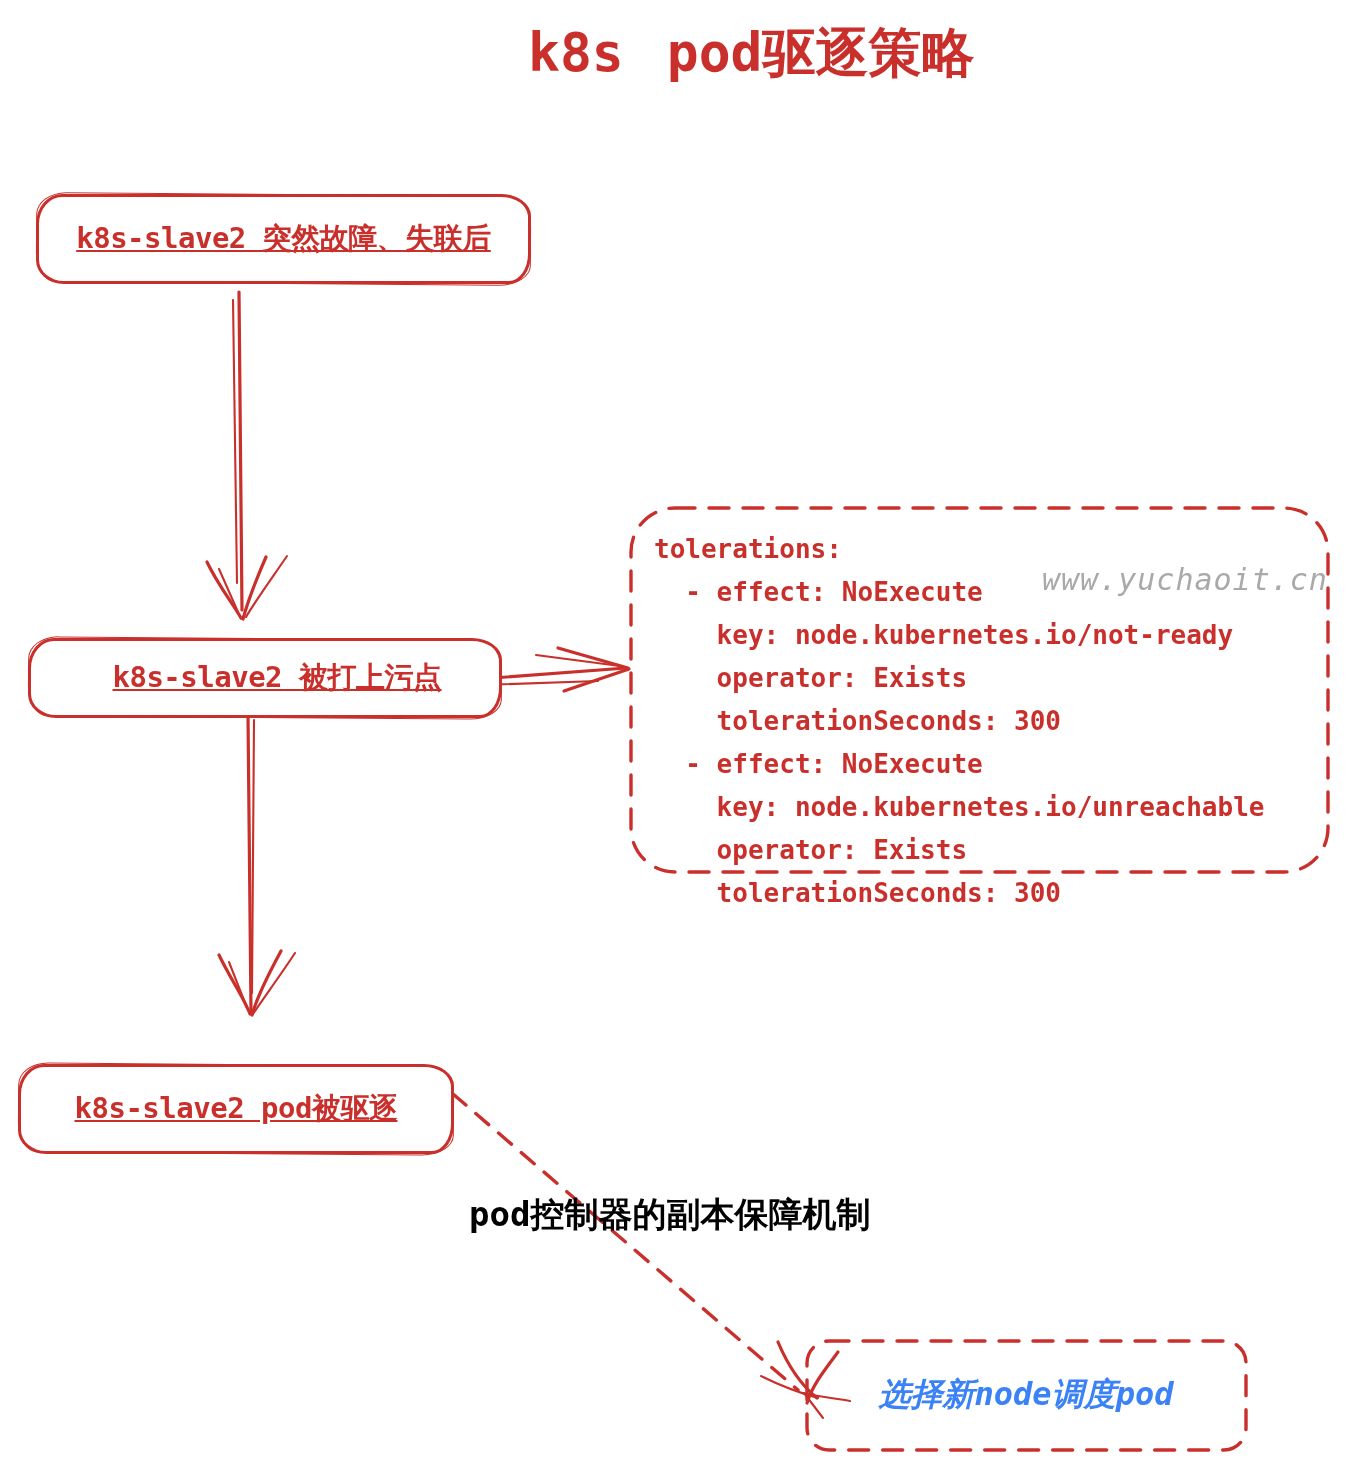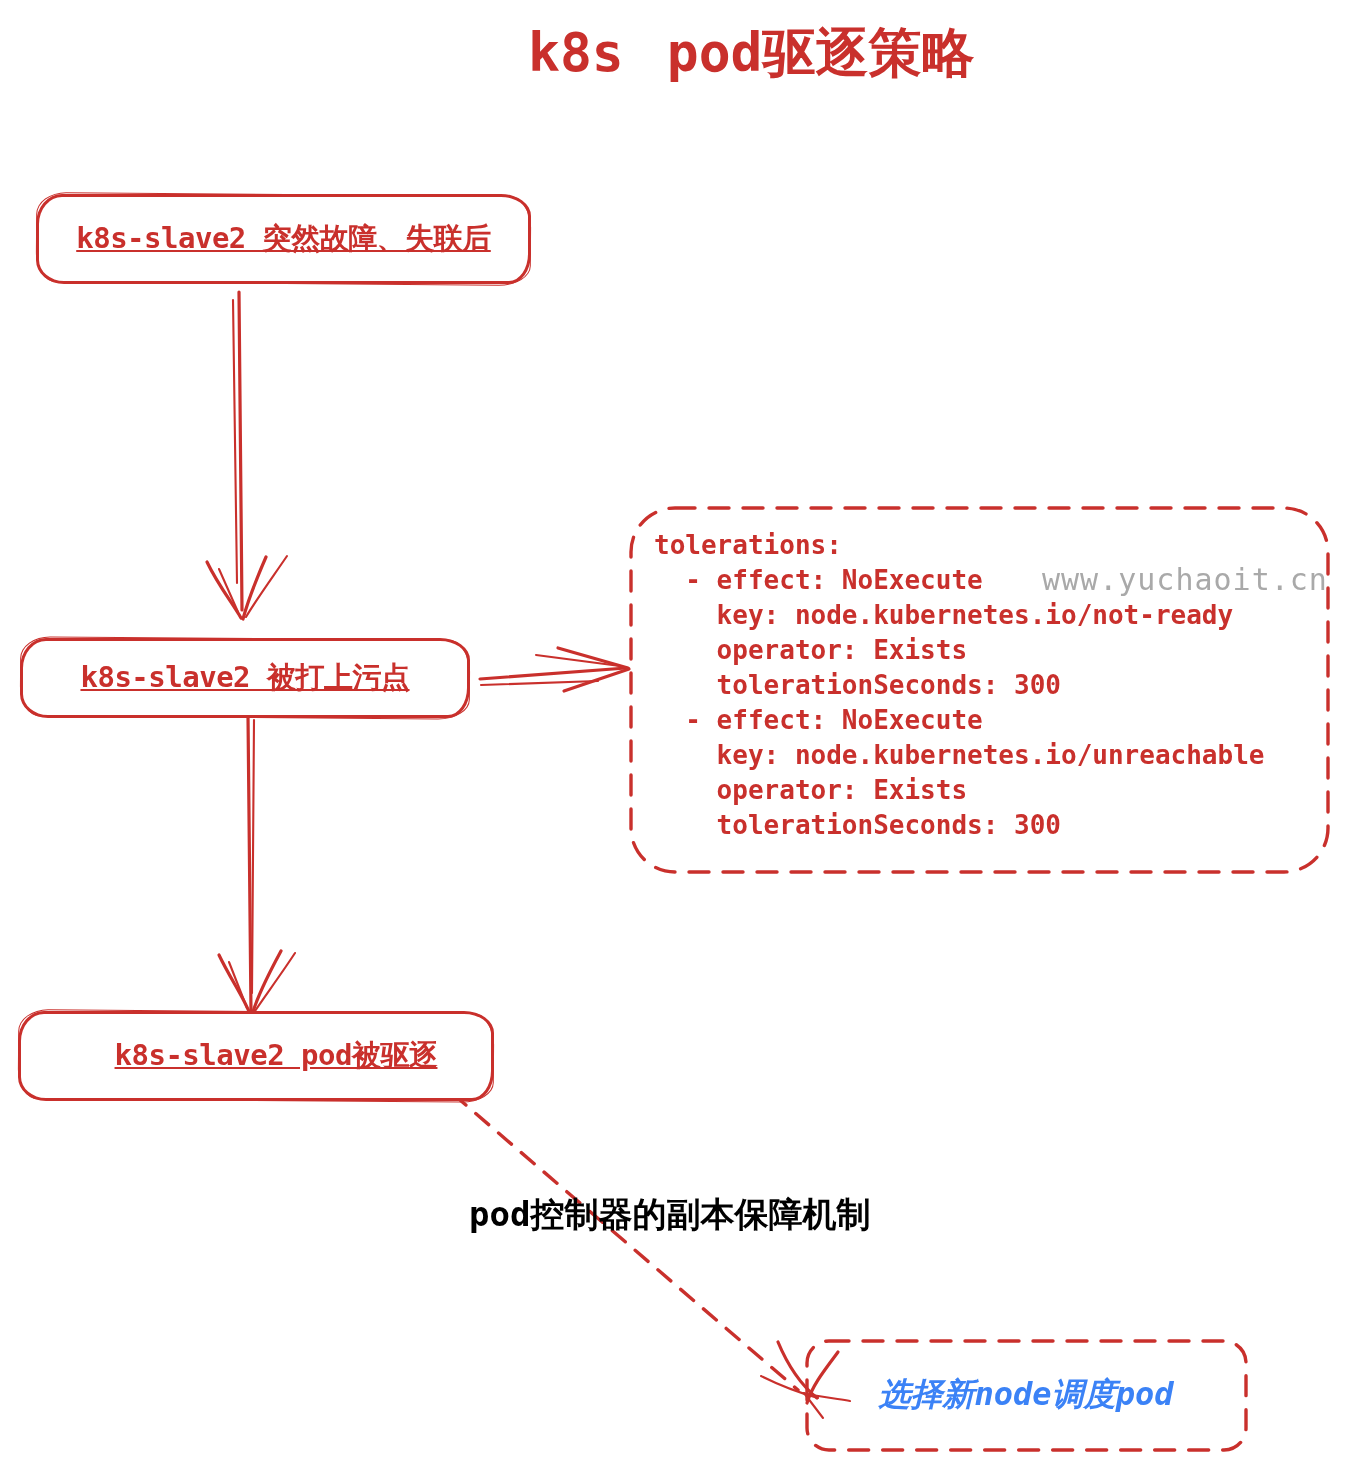--- a/index.html
+++ b/index.html
@@ -34,37 +34,38 @@
     white-space:nowrap;
     text-decoration:underline;
   }
   .node::after {
     content:""; position:absolute; inset:-3px; pointer-events:none;
     border:1.7px solid #c9302c;
     border-radius:30px 22px 32px 20px / 22px 32px 20px 30px;
     transform:rotate(0.45deg);
   }
   #node-failure { left:36px;  top:194px;  width:489px; height:84px; }
-  #node-taint   { left:20px;  top:638px;  width:444px; height:74px; }
-  #node-evict   { left:18px;  top:1011px; width:430px; height:84px;padding-left:40px; }
+  #node-taint   { left:28px;  top:638px;  width:444px; height:74px;padding-left:24px; }
+  #node-evict   { left:18px;  top:1064px; width:430px; height:84px; }
   #node-schedule {
     position:absolute; left:806px; top:1340px; width:440px; height:110px;
     display:flex; align-items:center; justify-content:center;
     color:#3b82f6; font-weight:bold; font-size:32px; white-space:nowrap;font-style:italic;
   }
   .yaml {
     position:absolute; left:654px; top:528px; margin:0;
-    color:#c9302c; font-size:26px; line-height:35px; font-weight:bold;
+    color:#c9302c; font-size:26px; line-height:43px; font-weight:bold;
     font-family:"DejaVu Sans Mono",monospace;
   }
   .watermark {
     position:absolute; left:1042px; top:562px;
     color:#a9a9a9; font-size:30px; letter-spacing:1px;
     font-family:"DejaVu Sans Mono",monospace;
     white-space:nowrap;
+    font-style:italic;
   }
   .edge-label {
     position:absolute; left:469px; top:1192px;
     color:#000000; font-size:34px; font-weight:bold; white-space:nowrap;
   }
 </style>
 </head>
 <body>
 
 <div class="canvas">

